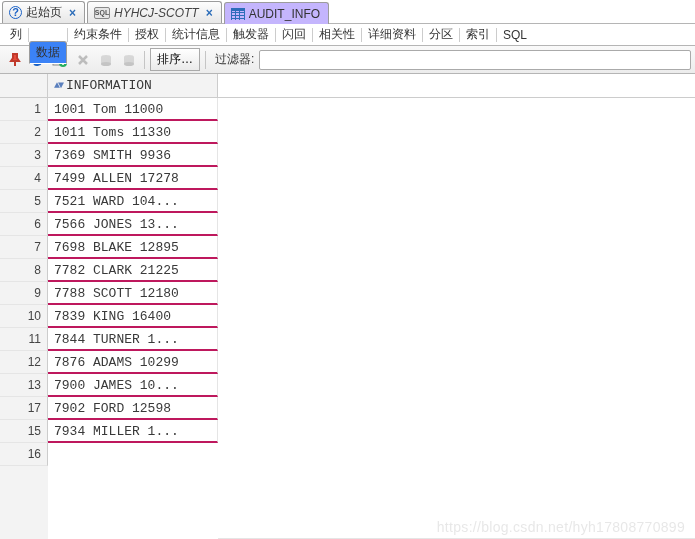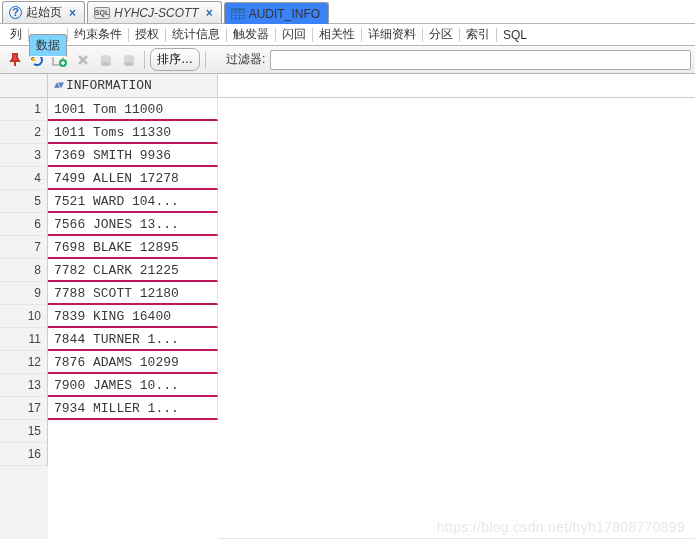--- a/index.html
+++ b/index.html
@@ -28,21 +28,21 @@
     padding: 2px 8px 2px 6px;
     border: 1px solid #9c9c9c;
     border-bottom: none;
     background: linear-gradient(#fdfdfd, #e7e7e7);
     margin-right: 2px;
     border-radius: 3px 3px 0 0;
     height: 22px;
     cursor: pointer;
   }
   .tab.active {
-    background: #3b82f6;
+    background: #c4b5fd;
     position: relative;
     top: 1px;
   }
   .tab .label { color: #333; }
   .tab .label-italic { font-style: italic; color: #444; }
   .tab .close { color: #2c6db9; font-weight: bold; margin-left: 3px; }
   .icon { width: 14px; height: 14px; display: inline-flex; align-items: center; justify-content: center; font-size: 11px; }
   .icon-help { color: #1b62c6; border: 1px solid #1b62c6; border-radius: 50%; width: 13px; height: 13px; line-height: 11px; text-align: center; font-weight: bold; }
   .icon-sql { background: #e6e6e6; border: 1px solid #888; border-radius: 2px; font-size: 7px; font-weight: bold; color: #555; width: 16px; height: 12px; display:flex;align-items:center;justify-content:center; }
   .icon-table {
@@ -69,47 +69,47 @@
     cursor: pointer;
     color: #333;
   }
   .subtabs .divider {
     width: 1px; height: 14px; background: #ccc;
   }
   .subtabs .stab.active {
     border: 1px solid #9c9c9c;
     border-bottom: 1px solid #fff;
     border-radius: 3px 3px 0 0;
-    background: #7dd3fc;
+    background: #3b82f6;
     position: relative;
-    top: 11px;
+    top: 18px;
   }
   .toolbar {
     display: flex;
     align-items: center;
     height: 28px;
     border-bottom: 1px solid #b5b5b5;
     padding: 0 4px;
     gap: 3px;
     background: linear-gradient(#fafafa,#ececec);
   }
   .tbtn {
     width: 20px; height: 20px;
     display: flex; align-items: center; justify-content: center;
     cursor: pointer;
     border-radius: 2px;
   }
   .toolbar .sep { width:1px; height:18px; background:#c5c5c5; margin:0 2px; }
   .sort-btn, .text-btn {
-    padding: 2px 6px; border: 1px solid #aaa; border-radius: 7px;
+    padding: 2px 6px; border: 1px solid #aaa; border-radius: 0;
     background: linear-gradient(#fff,#eaeaea);
     cursor: pointer;
     font-size: 12px;
   }
-  .filter-label { color: #333; margin-left: 15px; margin-right: 2px; }
+  .filter-label { color: #333; margin-left: 4px; margin-right: 2px; }
   .filter-input {
     flex: 1;
     height: 20px;
     border: 1px solid #aaa;
     border-radius: 2px;
     padding: 0 4px;
     font-size: 12px;
   }
   .grid { display: flex; height: calc(539px - 24px - 22px - 28px); overflow: hidden; }
   .rownums {
@@ -294,20 +294,21 @@
     <div class="cell">7499 ALLEN 17278</div>
     <div class="cell">7521 WARD 104...</div>
     <div class="cell">7566 JONES 13...</div>
     <div class="cell">7698 BLAKE 12895</div>
     <div class="cell">7782 CLARK 21225</div>
     <div class="cell">7788 SCOTT 12180</div>
     <div class="cell">7839 KING 16400</div>
     <div class="cell">7844 TURNER 1...</div>
     <div class="cell">7876 ADAMS 10299</div>
     <div class="cell">7900 JAMES 10...</div>
+    <div class="cell">7902 FORD 12598</div>
     <div class="cell">7934 MILLER 1...</div>
   </div>
   <div class="rest">
     <div class="hcell"></div>
   </div>
 </div>
 
 <div class="watermark">https://blog.csdn.net/hyh17808770899</div>
 
 </body></html>

